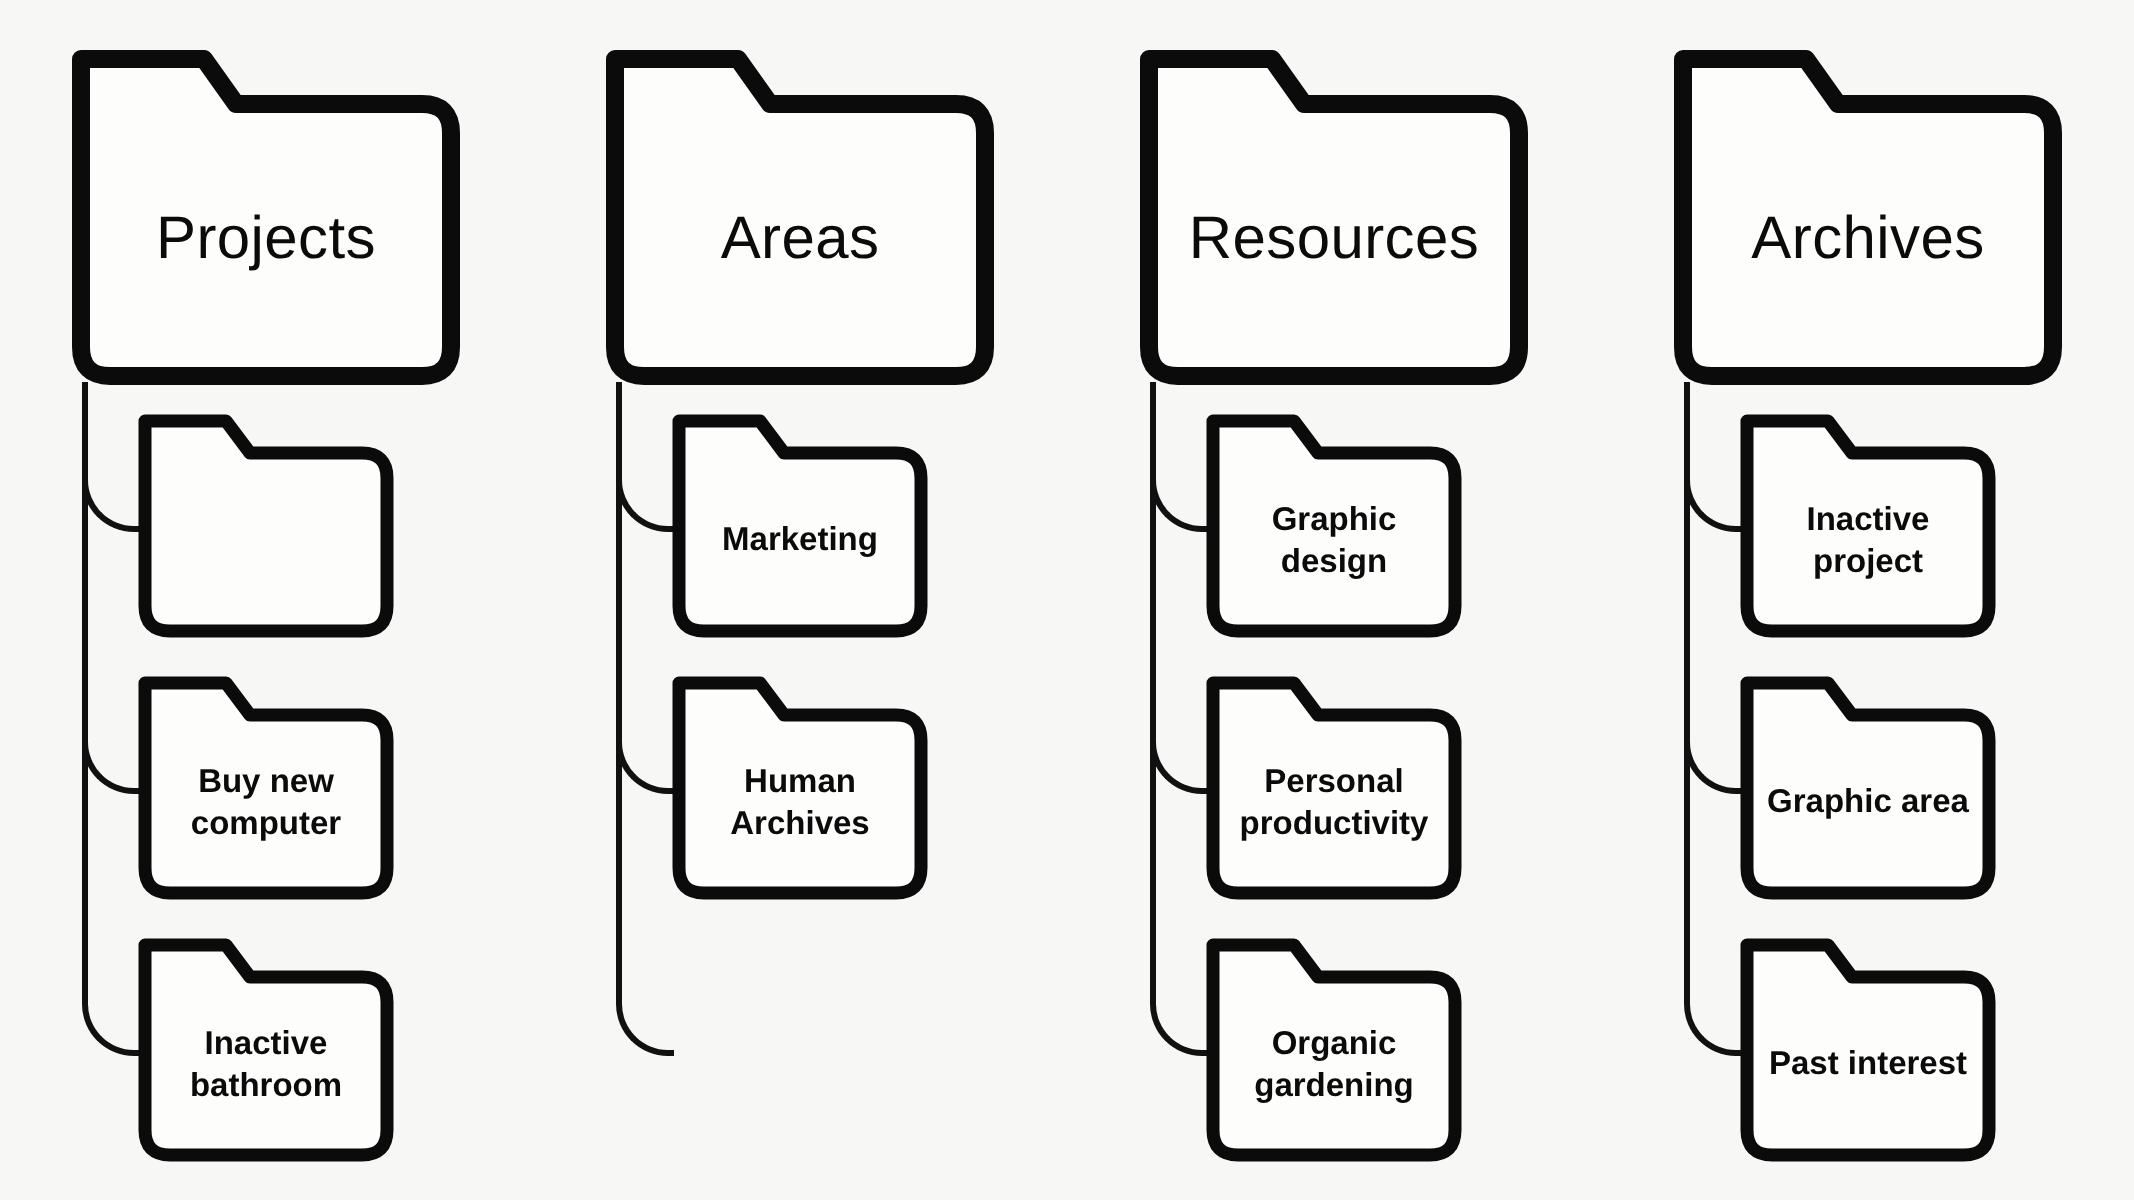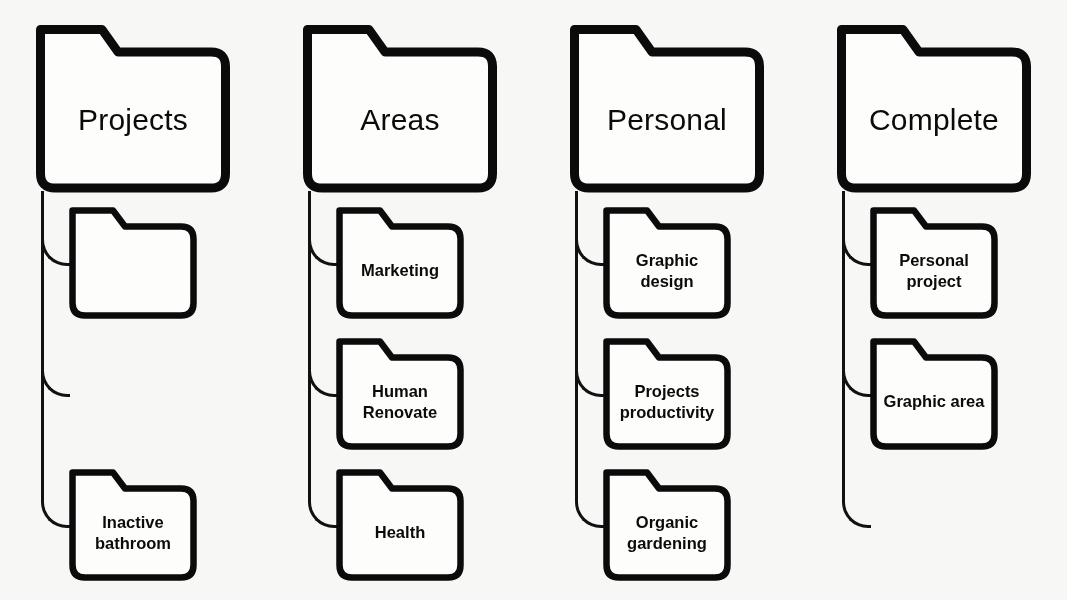--- a/index.html
+++ b/index.html
@@ -102,20 +102,26 @@
       <svg>
           <use href="#parent-folder-shape"></use>
         </svg>
       <div class="label">Projects</div>
     </div>
     <div class="subfolder s1">
       <svg>
           <use href="#sub-folder-shape"></use>
         </svg>
     </div>
+    <div class="subfolder s2">
+      <svg>
+          <use href="#sub-folder-shape"></use>
+        </svg>
+      <div class="label">Buy new computer</div>
+    </div>
     <div class="subfolder s3">
       <svg>
           <use href="#sub-folder-shape"></use>
         </svg>
       <div class="label">Inactive bathroom</div>
     </div>
   </div>
 
   <div class="column col-1">
     <div class="branch b1"></div>
@@ -130,77 +136,77 @@
     <div class="subfolder s1">
       <svg>
           <use href="#sub-folder-shape"></use>
         </svg>
       <div class="label">Marketing</div>
     </div>
     <div class="subfolder s2">
       <svg>
           <use href="#sub-folder-shape"></use>
         </svg>
-      <div class="label">Human Renovate</div>
+      <div class="label">Human Archives</div>
+    </div>
+  </div>
+
+  <div class="column col-2">
+    <div class="branch b1"></div>
+    <div class="branch b2"></div>
+    <div class="branch b3"></div>
+    <div class="parent-folder">
+      <svg>
+          <use href="#parent-folder-shape"></use>
+        </svg>
+      <div class="label">Resources</div>
+    </div>
+    <div class="subfolder s1">
+      <svg>
+          <use href="#sub-folder-shape"></use>
+        </svg>
+      <div class="label">Graphic design</div>
+    </div>
+    <div class="subfolder s2">
+      <svg>
+          <use href="#sub-folder-shape"></use>
+        </svg>
+      <div class="label">Personal productivity</div>
     </div>
     <div class="subfolder s3">
       <svg>
           <use href="#sub-folder-shape"></use>
         </svg>
-      <div class="label">Health</div>
-    </div>
-  </div>
-
-  <div class="column col-2">
-    <div class="branch b1"></div>
-    <div class="branch b2"></div>
-    <div class="branch b3"></div>
-    <div class="parent-folder">
-      <svg>
-          <use href="#parent-folder-shape"></use>
-        </svg>
-      <div class="label">Personal</div>
-    </div>
-    <div class="subfolder s1">
-      <svg>
-          <use href="#sub-folder-shape"></use>
-        </svg>
-      <div class="label">Graphic design</div>
-    </div>
-    <div class="subfolder s2">
-      <svg>
-          <use href="#sub-folder-shape"></use>
-        </svg>
-      <div class="label">Projects productivity</div>
+      <div class="label">Organic gardening</div>
+    </div>
+  </div>
+
+  <div class="column col-3">
+    <div class="branch b1"></div>
+    <div class="branch b2"></div>
+    <div class="branch b3"></div>
+    <div class="parent-folder">
+      <svg>
+          <use href="#parent-folder-shape"></use>
+        </svg>
+      <div class="label">Archives</div>
+    </div>
+    <div class="subfolder s1">
+      <svg>
+          <use href="#sub-folder-shape"></use>
+        </svg>
+      <div class="label">Inactive project</div>
+    </div>
+    <div class="subfolder s2">
+      <svg>
+          <use href="#sub-folder-shape"></use>
+        </svg>
+      <div class="label">Graphic area</div>
     </div>
     <div class="subfolder s3">
       <svg>
           <use href="#sub-folder-shape"></use>
         </svg>
-      <div class="label">Organic gardening</div>
-    </div>
-  </div>
-
-  <div class="column col-3">
-    <div class="branch b1"></div>
-    <div class="branch b2"></div>
-    <div class="branch b3"></div>
-    <div class="parent-folder">
-      <svg>
-          <use href="#parent-folder-shape"></use>
-        </svg>
-      <div class="label">Complete</div>
-    </div>
-    <div class="subfolder s1">
-      <svg>
-          <use href="#sub-folder-shape"></use>
-        </svg>
-      <div class="label">Personal project</div>
-    </div>
-    <div class="subfolder s2">
-      <svg>
-          <use href="#sub-folder-shape"></use>
-        </svg>
-      <div class="label">Graphic area</div>
+      <div class="label">Past interest</div>
     </div>
   </div>
 
 </div>
 
 </body></html>

